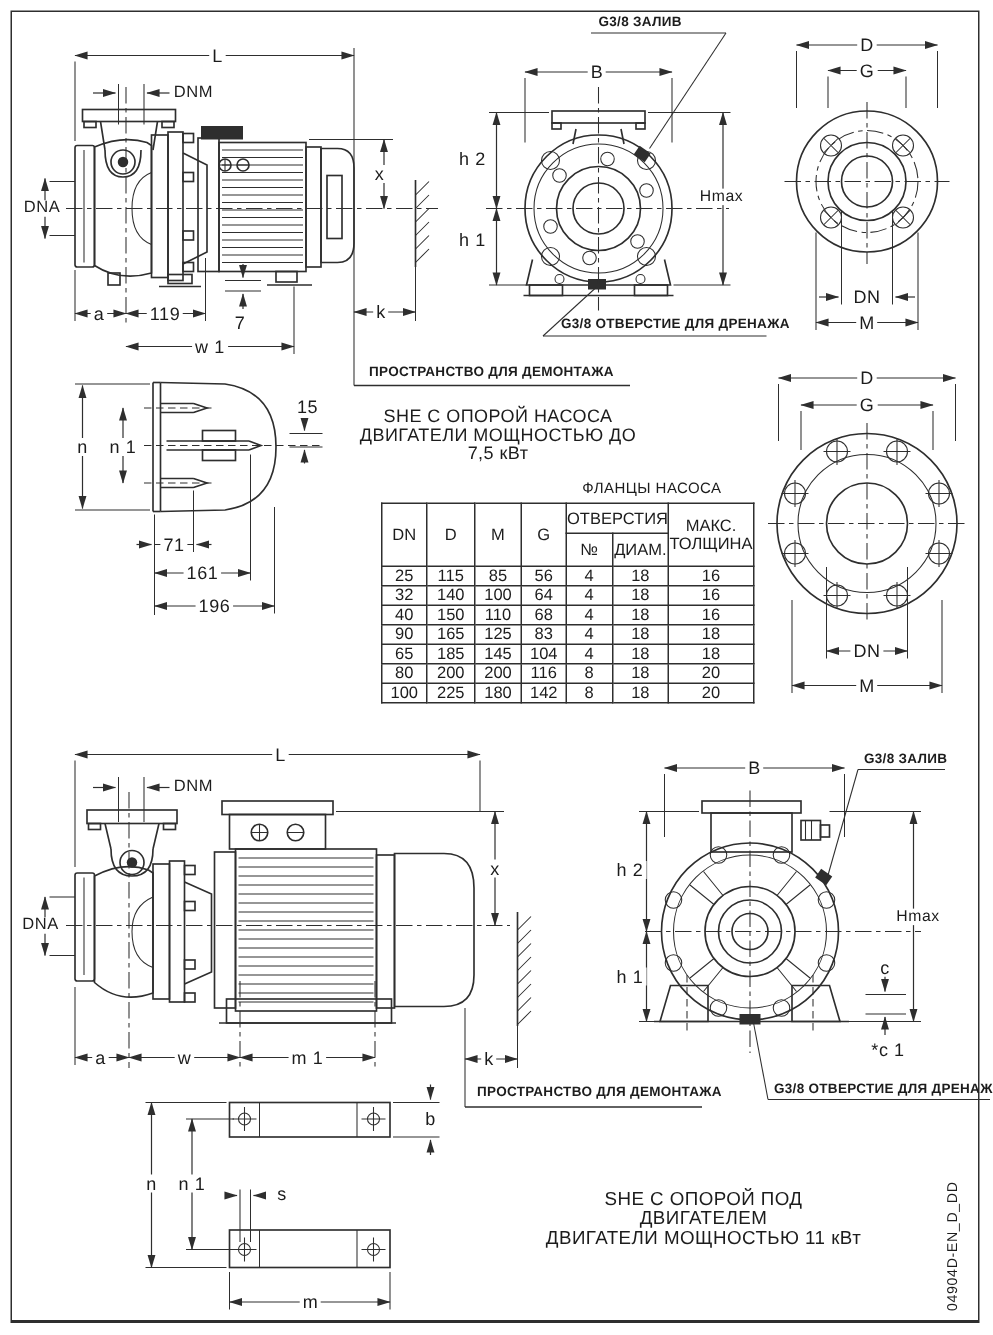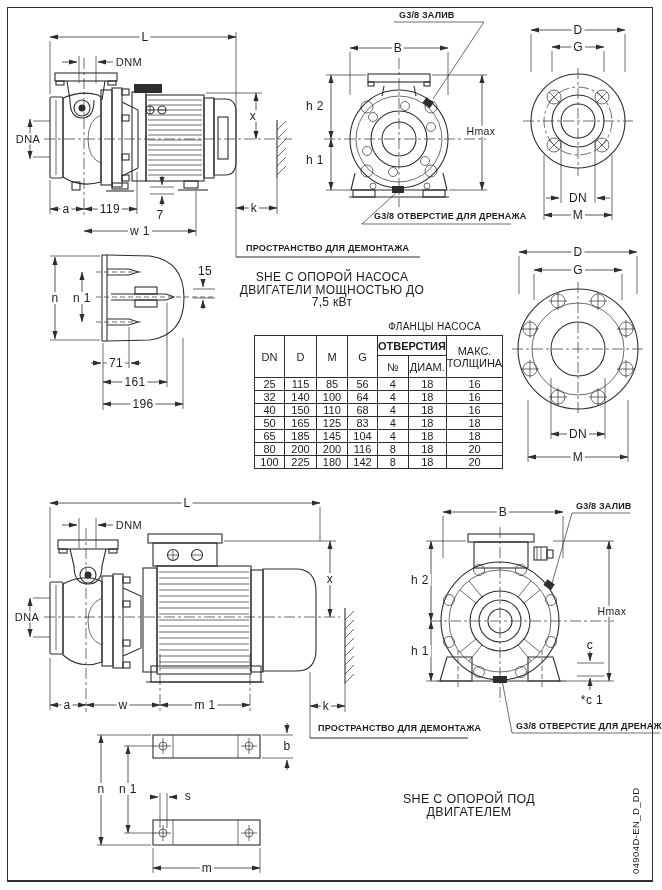--- a/index.html
+++ b/index.html
@@ -20,21 +20,21 @@
   .sm{font-size:10.5px;}
   .note{font-size:9px;background:transparent;letter-spacing:.2px;padding:0;font-weight:bold;}
   .cap{position:absolute;text-align:center;font-size:12px;line-height:12.5px;letter-spacing:.3px;}
   .cap2{font-size:12.5px;line-height:13px;}
   .ttl{position:absolute;font-size:10px;letter-spacing:.3px;transform:translate(-100%,-50%);white-space:nowrap;text-align:right;}
   table.ftable{position:absolute;left:254px;top:335px;border-collapse:collapse;table-layout:fixed;}
   table.ftable td{border:1px solid #2e2e2e;text-align:center;vertical-align:middle;
        padding:0;font-size:11px;line-height:12px;}
   table.ftable{border:1.5px solid #2e2e2e;}
   td.h1{font-size:12px;}
-  td.h2{font-size:9.5px;font-weight:bold;}
+  td.h2{font-size:9.5px;}
   td.h3{font-size:9px;}
   td.h4{font-size:8px;line-height:9px;}
   #doccode{position:absolute;left:641px;top:864px;font-size:9.5px;letter-spacing:.4px;
        line-height:10px;white-space:nowrap;transform:rotate(-90deg);transform-origin:0 100%;}
 </style>
 </head>
 <body>
 
 <div id="page">
   <div id="frame"></div>
@@ -464,20 +464,21 @@
   <span class="lbl la note" style="left:246px;top:248px">ПРОСТРАНСТВО ДЛЯ ДЕМОНТАЖА</span>
   <span class="lbl la note" style="left:318px;top:728px">ПРОСТРАНСТВО ДЛЯ ДЕМОНТАЖА</span>
 
   <div class="cap" style="left:232px;top:271px;width:200px">
     <div>SHE С ОПОРОЙ НАСОСА</div>
     <div>ДВИГАТЕЛИ МОЩНОСТЬЮ ДО</div>
     <div>7,5 кВт</div>
   </div>
   <div class="cap cap2" style="left:359px;top:793px;width:220px">
     <div>SHE С ОПОРОЙ ПОД ДВИГАТЕЛЕМ</div>
+    <div>ДВИГАТЕЛИ МОЩНОСТЬЮ 11 кВт</div>
   </div>
 
   <span class="ttl" style="left:481px;top:326px">ФЛАНЦЫ НАСОСА</span>
   <table class="ftable">
     <colgroup>
       <col style="width:30px">
         <col style="width:32px">
         <col style="width:31px">
         <col style="width:30px">
       <col style="width:29px">
@@ -521,21 +522,21 @@
       <tr style="height:13px">
         <td>40</td>
           <td>150</td>
           <td>110</td>
           <td>68</td>
           <td>4</td>
           <td>18</td>
           <td>16</td>
       </tr>
       <tr style="height:13px">
-        <td>50</td>
+        <td>90</td>
           <td>165</td>
           <td>125</td>
           <td>83</td>
           <td>4</td>
           <td>18</td>
           <td>18</td>
       </tr>
       <tr style="height:13px">
         <td>65</td>
           <td>185</td>

